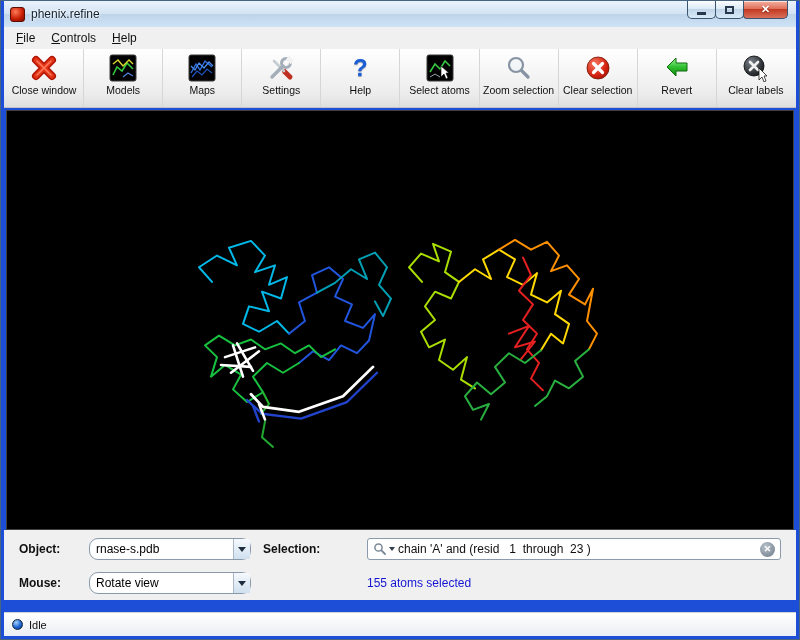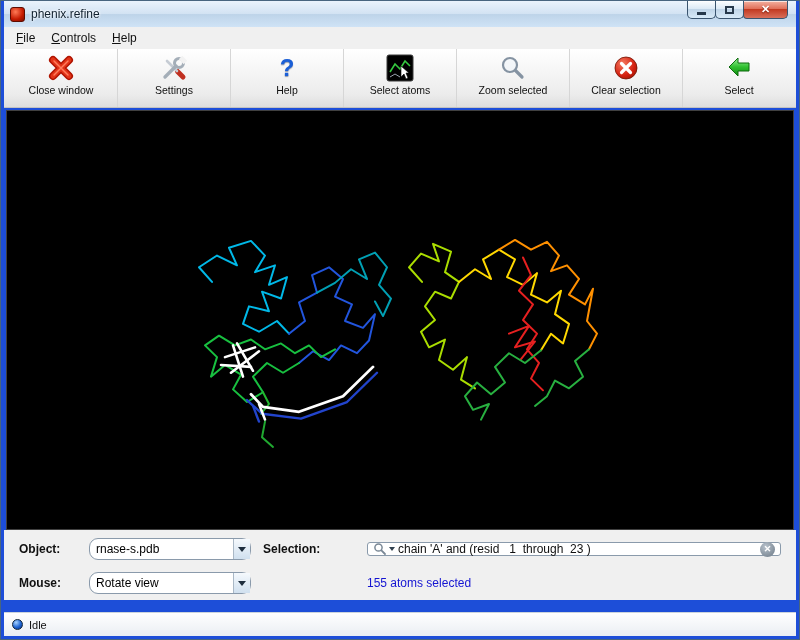--- a/index.html
+++ b/index.html
@@ -88,21 +88,21 @@
     display:flex; align-items:center; font-size:12px; cursor:default;
   }
   .combo .cval{ flex:1; padding:0 6px; white-space:nowrap; overflow:hidden; }
   .combo .cbtn{
     width:17px; align-self:stretch; border-left:1px solid #aab8c6;
     background:linear-gradient(#f5f9fd,#d0e0ef);
     display:flex; align-items:center; justify-content:center;
   }
   .arrow-down{ width:0;height:0;border-left:4px solid transparent;border-right:4px solid transparent;border-top:5px solid #1e2e3e; }
   .search{
-    height:14px; background:#fff; border:1px solid #8a9aab; border-radius:3px;
+    height:22px; background:#fff; border:1px solid #8a9aab; border-radius:3px;
     display:flex; align-items:center; padding:0 5px; font-size:12px;
   }
   .search .sval{ white-space:pre; margin-left:3px; flex:1; overflow:hidden; color:#101010; }
   .search .clear{
     flex:0 0 15px; width:15px;height:15px;border-radius:50%;
     background:radial-gradient(circle at 38% 32%, #b8c2cc, #828e9a 70%);
     color:#fff; display:flex; align-items:center; justify-content:center;
     font-size:9px; font-weight:bold; cursor:default;
   }
   .drop-mini{ width:0;height:0;border-left:3px solid transparent;border-right:3px solid transparent;border-top:4px solid #30404e; margin-left:2px; }
@@ -154,21 +154,43 @@
       <div class="ticon">
         <svg width="28" height="28" viewBox="0 0 28 28">
           <path d="M6 6 L22 22 M22 6 L6 22" stroke="#b01400" stroke-width="8" stroke-linecap="round" fill="none"></path>
           <path d="M6 6 L22 22 M22 6 L6 22" stroke="#e33418" stroke-width="5" stroke-linecap="round" fill="none"></path>
           <path d="M7 7 L21 21 M21 7 L7 21" stroke="#ff7d5c" stroke-width="1.5" stroke-linecap="round" fill="none"></path>
         </svg>
       </div>
       <div class="tlabel">Close window</div>
     </div>
 
-
+    <div class="tool">
+      <div class="ticon">
+        <svg width="28" height="28" viewBox="0 0 28 28">
+          <rect x="1" y="1" width="26" height="26" rx="2" fill="#000" stroke="#3a3a3a"></rect>
+          <polyline points="4,21 8,13 13,17 18,9 24,15" fill="none" stroke="#35c93f" stroke-width="1.6"></polyline>
+          <polyline points="4,10 9,6 14,12 20,6 24,10" fill="none" stroke="#d8d830" stroke-width="1.4"></polyline>
+          <polyline points="14,23 19,19 24,22" fill="none" stroke="#4a7fd4" stroke-width="1.4"></polyline>
+        </svg>
+      </div>
+      <div class="tlabel">Models</div>
+    </div>
+
+    <div class="tool">
+      <div class="ticon">
+        <svg width="28" height="28" viewBox="0 0 28 28">
+          <rect x="1" y="1" width="26" height="26" rx="2" fill="#000" stroke="#3a3a3a"></rect>
+          <polyline points="3,19 8,10 12,16 17,7 24,13" fill="none" stroke="#2f6fe0" stroke-width="1.4"></polyline>
+          <polyline points="3,12 7,16 11,9 16,14 21,8 25,12" fill="none" stroke="#4a8cf0" stroke-width="1.2"></polyline>
+          <polyline points="4,23 9,17 14,21 19,15 24,19" fill="none" stroke="#1e55c0" stroke-width="1.2"></polyline>
+        </svg>
+      </div>
+      <div class="tlabel">Maps</div>
+    </div>
 
     <div class="tool">
       <div class="ticon">
         <svg width="28" height="28" viewBox="0 0 28 28">
           <path d="M23 23 L17.5 17.5" stroke="#c03020" stroke-width="5" stroke-linecap="round" fill="none"></path>
           <path d="M17 17 L7 7" stroke="#c6ccd4" stroke-width="2.6" stroke-linecap="round" fill="none"></path>
           <path d="M5 23 L16 12" stroke="#a4aeb8" stroke-width="3.4" stroke-linecap="round" fill="none"></path>
           <circle cx="19" cy="9" r="4.5" fill="none" stroke="#a4aeb8" stroke-width="3"></circle>
           <rect x="19.5" y="3.5" width="7" height="5" fill="#f2f2f2" transform="rotate(45 23 6)"></rect>
         </svg>
@@ -195,21 +217,21 @@
       <div class="tlabel">Select atoms</div>
     </div>
 
     <div class="tool">
       <div class="ticon">
         <svg width="28" height="28" viewBox="0 0 28 28">
           <line x1="16.5" y1="16.5" x2="23" y2="23" stroke="#8593a2" stroke-width="3.2" stroke-linecap="round"></line>
           <circle cx="11" cy="11" r="7" fill="#eef4fa" fill-opacity="0.55" stroke="#8593a2" stroke-width="2.2"></circle>
         </svg>
       </div>
-      <div class="tlabel">Zoom selected</div>
+      <div class="tlabel">Zoom selection</div>
     </div>
 
     <div class="tool">
       <div class="ticon">
         <svg width="28" height="28" viewBox="0 0 28 28">
           <defs>
             <radialGradient id="gradRed" cx="0.35" cy="0.3" r="0.9">
               <stop offset="0" stop-color="#f57a60"></stop>
                 <stop offset="0.6" stop-color="#d42010"></stop>
                 <stop offset="1" stop-color="#8e1200"></stop>
@@ -228,23 +250,40 @@
           <defs>
             <linearGradient id="gradGreen" x1="0" y1="0" x2="0" y2="1">
               <stop offset="0" stop-color="#9af29a"></stop>
                 <stop offset="0.5" stop-color="#30c030"></stop>
                 <stop offset="1" stop-color="#0f8a0f"></stop>
             </linearGradient>
           </defs>
           <path d="M4 13 L13 4 L13 9 L24 9 L24 17 L13 17 L13 22 Z" fill="url(#gradGreen)" stroke="#0c6a0c" stroke-width="1"></path>
         </svg>
       </div>
-      <div class="tlabel">Select</div>
-    </div>
-
+      <div class="tlabel">Revert</div>
+    </div>
+
+    <div class="tool">
+      <div class="ticon">
+        <svg width="28" height="28" viewBox="0 0 28 28">
+          <defs>
+            <radialGradient id="gradDark" cx="0.35" cy="0.3" r="0.95">
+              <stop offset="0" stop-color="#7a8088"></stop>
+                <stop offset="0.6" stop-color="#2e3236"></stop>
+                <stop offset="1" stop-color="#0a0a0a"></stop>
+            </radialGradient>
+          </defs>
+          <circle cx="12" cy="12" r="10" fill="url(#gradDark)" stroke="#000" stroke-width="0.8"></circle>
+          <path d="M8 8 L16 16 M16 8 L8 16" stroke="#f0f0f0" stroke-width="2.6" stroke-linecap="round" fill="none"></path>
+          <path d="M17,14 L17,26 L20,23 L22,28 L24,27 L22,22 L25,22 Z" fill="#fff" stroke="#000" stroke-width="0.7"></path>
+        </svg>
+      </div>
+      <div class="tlabel">Clear labels</div>
+    </div>
 
   </div>
 
   <div class="viewer">
     <svg viewBox="0 0 786 428" preserveAspectRatio="none">
       <g fill="none" stroke-linecap="round" stroke-linejoin="round" stroke-width="2">
         <path stroke="#00b9e8" d="M205,175 L192,160 L210,148 L230,158 L222,140 L244,133 L258,148 L248,165 L268,158 L262,178 L280,170 L274,192 L255,185 L262,205 L242,200 L236,218 L252,226 L270,215 L282,228"></path>
         <path stroke="#2255dd" d="M282,228 L298,215 L292,196 L310,186 L305,168 L322,160 L336,172 L328,190 L345,198 L338,215 L356,222 L368,208 L362,235 L350,248 L334,240 L322,255 L306,246 L292,258"></path>
         <path stroke="#00a0b4" d="M310,186 L328,176 L344,162 L360,172 L352,152 L368,145 L380,160 L372,178 L384,192 L376,210 L368,195"></path>
         <path stroke="#18c040" d="M292,258 L276,268 L260,258 L246,272 L256,288 L240,298 L226,285 L234,270 L218,260 L204,272 L210,252 L198,240 L212,230 L228,240 L244,234 L258,244 L274,238 L288,248 L302,240 L314,252 L328,244"></path>

